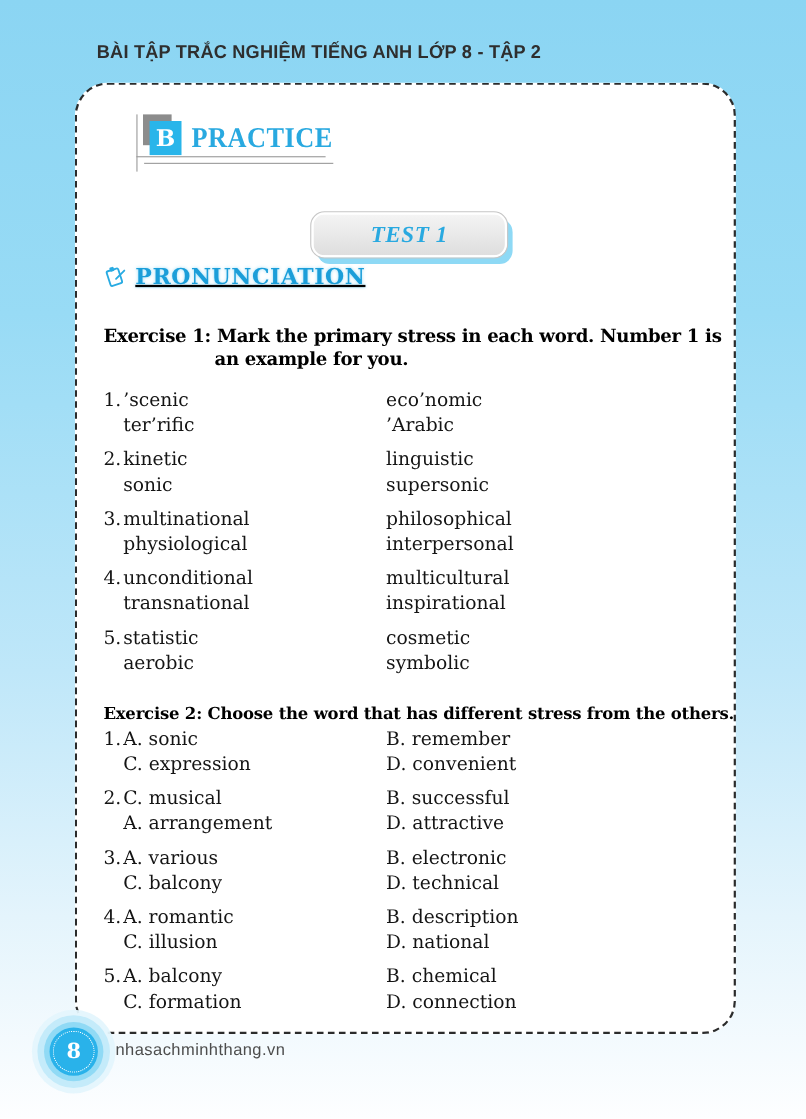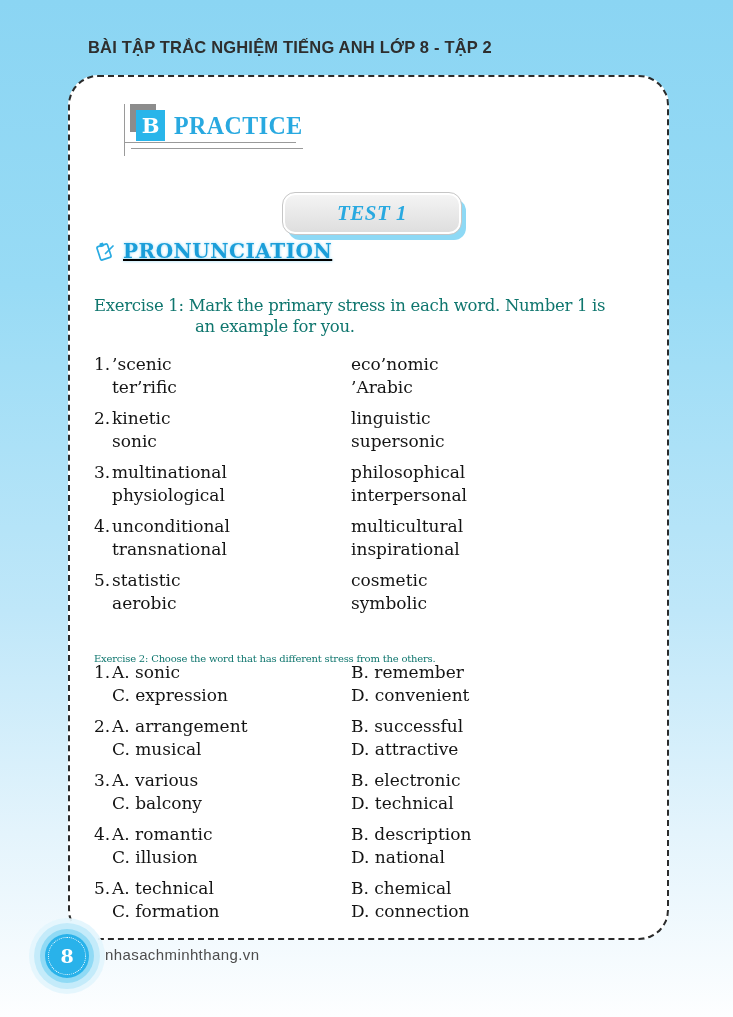--- a/index.html
+++ b/index.html
@@ -54,24 +54,24 @@
 
   
   .section-heading { position:absolute; left:22px; top:162px; display:flex; gap:7px;text-decoration:underline; }
   .section-heading .icon { width:24px; height:24px; }
   .section-heading .title {
     color:#1b9ed9; font-weight:bold; font-size:20px; letter-spacing:.5px;
     text-shadow:0 0 3px rgba(130,212,245,.9);
   }
 
   
-  .ex-heading { position:absolute; color:#0f766e; font-weight:normal; white-space:nowrap; }
+  .ex-heading { position:absolute; color:#000000; font-weight:bold; white-space:nowrap; }
   .ex1-heading { left:24px; top:219px; font-size:16.5px; letter-spacing:-.3px; }
   .ex1-heading .line2 { margin-top:2px; padding-left:101px; }
-  .ex2-heading { left:24px; top:576px; font-size:10px; letter-spacing:-.2px; }
+  .ex2-heading { left:24px; top:563px; font-size:15px; letter-spacing:-.2px; }
 
   
   .word-list { position:absolute; left:24px; display:flex; flex-direction:column; gap:8px; width:560px; }
   .ex1-list { top:276px; }
   .ex2-list { top:584px; }
   .list-item { display:flex; font-size:17px; color:#141414; line-height:23px; }
   .list-item .num { width:18px; flex:0 0 18px; }
   .list-item .col-left { width:223px; flex:0 0 223px; }
   .list-item .col-right { flex:1;margin-left:16px; }
 
@@ -196,22 +196,22 @@
           <div>C. expression</div>
         </div>
         <div class="col-right">
           <div>B. remember</div>
           <div>D. convenient</div>
         </div>
       </div>
       <div class="list-item">
         <span class="num">2.</span>
         <div class="col-left">
+          <div>C. musical</div>
           <div>A. arrangement</div>
-          <div>C. musical</div>
         </div>
         <div class="col-right">
           <div>B. successful</div>
           <div>D. attractive</div>
         </div>
       </div>
       <div class="list-item">
         <span class="num">3.</span>
         <div class="col-left">
           <div>A. various</div>
@@ -229,21 +229,21 @@
           <div>C. illusion</div>
         </div>
         <div class="col-right">
           <div>B. description</div>
           <div>D. national</div>
         </div>
       </div>
       <div class="list-item">
         <span class="num">5.</span>
         <div class="col-left">
-          <div>A. technical</div>
+          <div>A. balcony</div>
           <div>C. formation</div>
         </div>
         <div class="col-right">
           <div>B. chemical</div>
           <div>D. connection</div>
         </div>
       </div>
     </div>
 
   </div>

